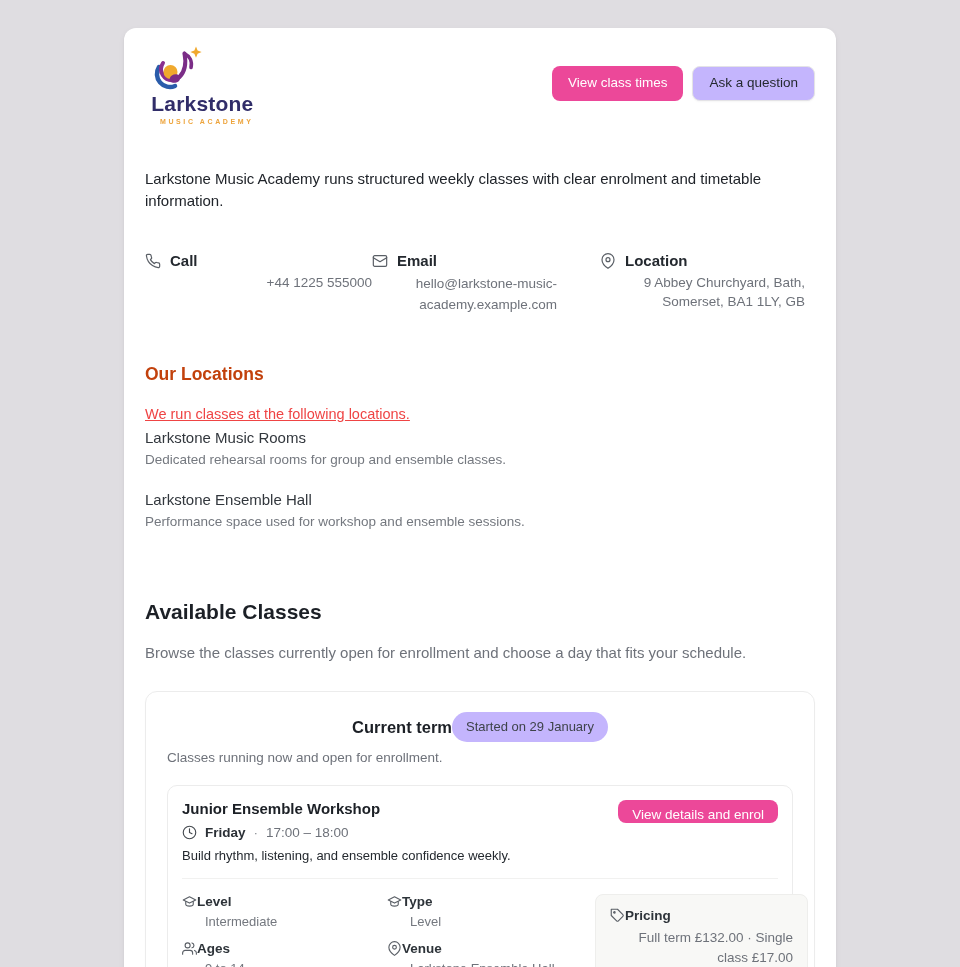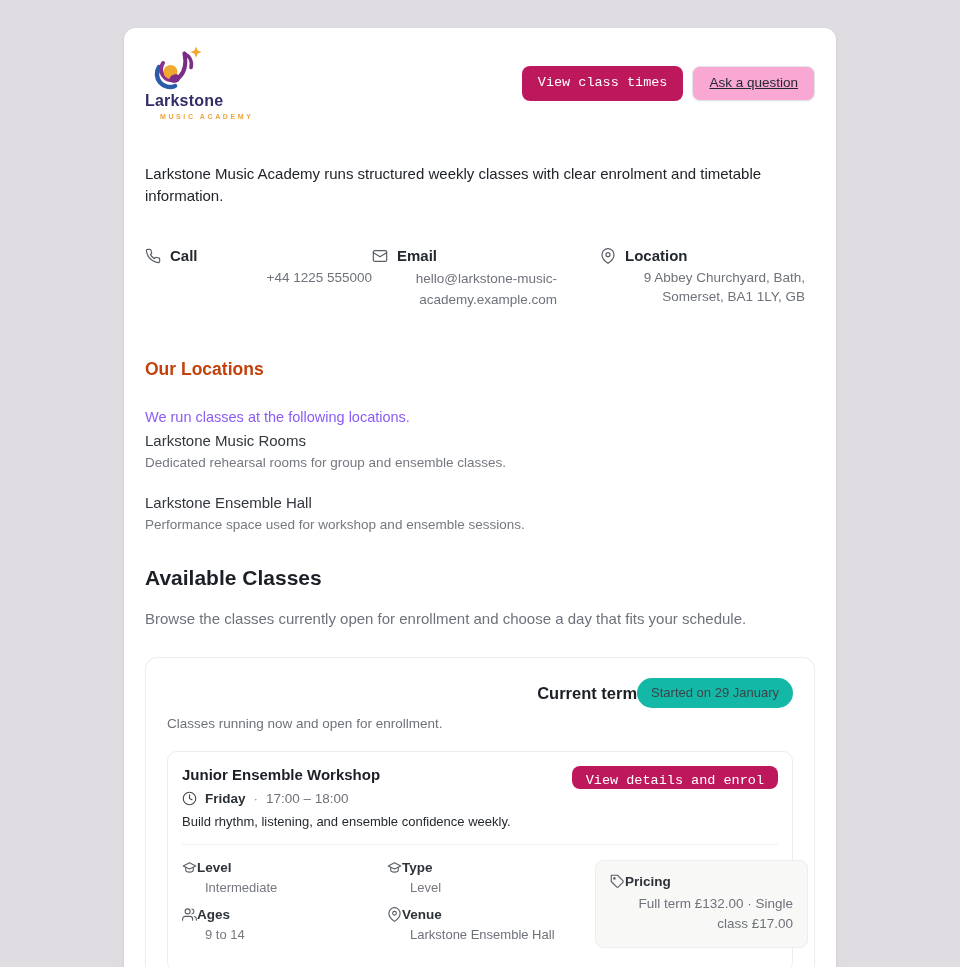--- a/index.html
+++ b/index.html
@@ -19,67 +19,67 @@
     box-shadow: 0 1px 2px rgba(0,0,0,.05), 0 2px 6px rgba(0,0,0,.05);
     padding: 17px 21px 18px;
     min-height: 934px;
   }
 
   
   .top-bar { display: flex; justify-content: space-between; align-items: flex-start; }
   .logo-block { display: inline-block; }
   .logo-mark { display: block; margin-left: 2px; }
   .logo-name {
-    font-size: 16px; font-weight: 700; color: #312d69;
-    letter-spacing: .2px; line-height: 1; margin-top: -2px;
+    font-size: 21px; font-weight: 700; color: #312d69;
+    letter-spacing: .2px; line-height: 1; margin-top: -2px; text-align: right;
   }
   .logo-tagline {
     font-size: 7px; font-weight: 700; color: #eda43c;
     letter-spacing: 2.6px; margin: 4px 0 0 15px;
   }
   .actions { display: flex; gap: 9px; margin-top: 21px; }
   .btn {
     font-family: inherit; font-size: 13.5px; line-height: 1;
     border-radius: 8px; padding: 9px 16px 10px; cursor: pointer; border: none;
   }
-  .btn-primary { background: #be185d; color: #ffffff; font-family: Liberation Mono, monospace; }
+  .btn-primary { background: #ec4899; color: #ffffff; }
   .btn-secondary {
-    background: #f9a8d4; color: #24292f;
-    border: 1px solid #e4e3e6; box-shadow: 0 1px 2px rgba(0,0,0,.04); text-decoration: underline;
+    background: #c4b5fd; color: #24292f;
+    border: 1px solid #e4e3e6; box-shadow: 0 1px 2px rgba(0,0,0,.04);
   }
 
   
   .intro { margin: 43px 0 0; font-size: 15px; line-height: 1.48; color: #20242a; max-width: 625px; }
   .contact-row { display: grid; grid-template-columns: 227px 228px 1fr; margin-top: 40px; text-align: right; }
   .contact-head { display: flex; align-items: center; gap: 9px; font-size: 15px; font-weight: 700; color: #24292f; }
   .contact-head svg { flex: 0 0 auto; stroke: #5a5f66; }
   .contact-value { margin: 5px 0 0 25px; font-size: 13.5px; color: #6e727a; line-height: 1.55; }
   .contact-value.email { width: 160px; overflow-wrap: break-word; }
   .contact-value.location { width: 180px; line-height: 1.35; }
   .contact-value.phone { line-height: 1.35; }
 
   
   .section-title { font-size: 17.5px; font-weight: 700; color: #c2410c; margin: 48px 0 0; }
-  .section-sub { font-size: 14.5px; color: #8b5cf6; margin: 29px 0 0; }
+  .section-sub { font-size: 14.5px; color: #ef4444; margin: 21px 0 0; text-decoration: underline; }
   .loc-name { font-size: 15px; color: #32373d; margin: 7px 0 0; }
   .loc-desc { font-size: 13.5px; color: #74787f; margin: 6px 0 0; }
   .loc-item + .loc-item { margin-top: 24px; }
 
   
-  .big-title { font-size: 21px; font-weight: 700; color: #1c2026; margin: 34px 0 0; }
+  .big-title { font-size: 21px; font-weight: 700; color: #1c2026; margin: 71px 0 0; }
   .classes-sub { font-size: 15px; color: #6e727a; margin: 20px 0 0; }
 
   .term-card {
     margin-top: 30px; border: 1px solid #ececec; border-radius: 12px;
     padding: 20px 21px 22px; box-shadow: 0 1px 2px rgba(0,0,0,.02);
   }
-  .term-head { display: flex; justify-content: flex-end; align-items: center; }
+  .term-head { display: flex; justify-content: center; align-items: center; }
   .term-title { font-size: 16.5px; font-weight: 700; color: #1c2026; }
   .badge {
-    background: #14b8a6; border-radius: 999px; padding: 7px 14px 8px;
+    background: #c4b5fd; border-radius: 999px; padding: 7px 14px 8px;
     font-size: 13px; color: #3e434a; white-space: nowrap;
   }
   .term-sub { font-size: 13.5px; color: #6e727a; margin-top: 8px; }
 
   .class-card { margin-top: 20px; border: 1px solid #ececec; border-radius: 10px; padding: 14px 14px 17px; }
   .class-head { display: flex; justify-content: space-between; align-items: flex-start; }
   .class-title { font-size: 15px; font-weight: 700; color: #1c2026; }
   .class-meta { display: flex; align-items: flex-end; gap: 8px; margin-top: 8px; font-size: 13.5px; }
   .class-meta svg { stroke: #44494f; }
   .meta-day { font-weight: 700; color: #2b3036; }

